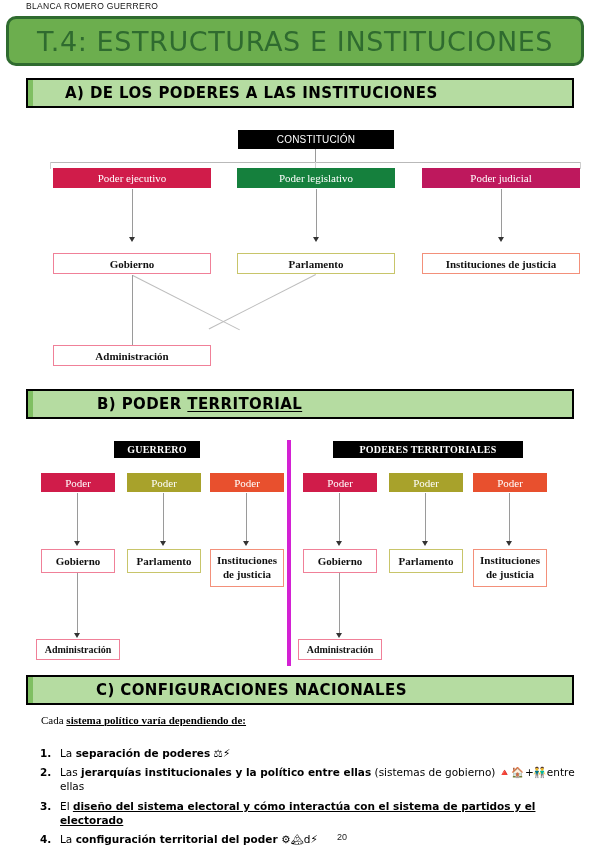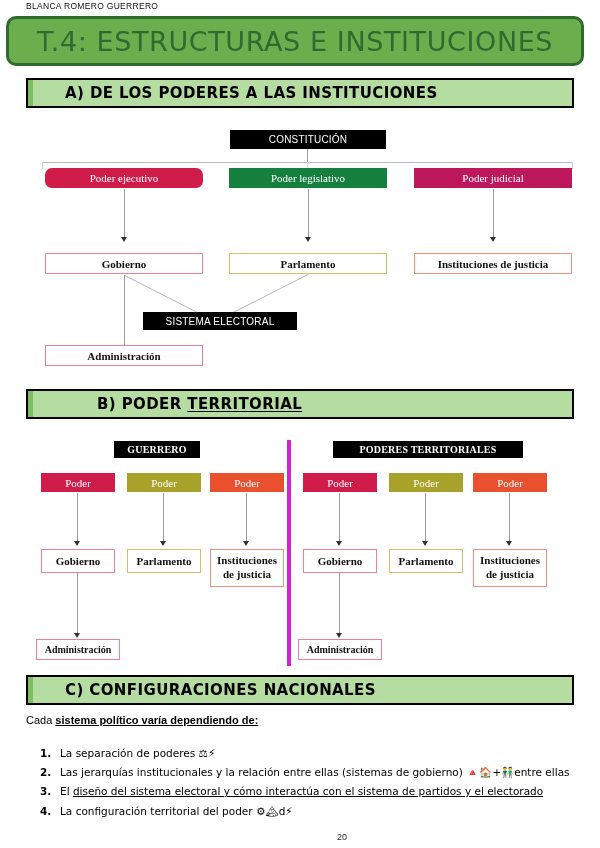--- a/index.html
+++ b/index.html
@@ -18,50 +18,50 @@
       font-family:"DejaVu Sans",sans-serif;font-weight:400;}
 
   
   .sec-head{position:absolute;left:26px;width:548px;height:30px;
       background:#B5DCA1;border:2px solid #000;box-sizing:border-box;
       display:flex;align-items:center;}
   .sec-head .accent{width:5px;height:100%;background:#7FBF62;flex:0 0 5px;}
   .sec-head span{padding-left:32px;font-size:15px;font-weight:bold;
       font-family:"DejaVu Sans",sans-serif;letter-spacing:.4px;color:#000;}
   .sec-head span u{text-decoration:underline;text-underline-offset:2px;margin-top:48px;}
-  #secA{top:78px;} #secB{top:389px;} #secC{top:675px;}
+  #secA{top:78px;} #secB{top:389px;} #secC{top:675px;gap:31px;}
 
   
   .dg{position:absolute;}
   .box{position:absolute;box-sizing:border-box;display:flex;
        align-items:center;justify-content:center;text-align:center;
        font-family:"Liberation Serif",serif;}
   .filled{color:#fff;font-size:11px;}
   .outline{background:#fff;font-size:11px;font-weight:bold;color:#111;}
   .blackbox{background:#000;color:#fff;font-family:"Liberation Sans",sans-serif;
             font-size:10px;letter-spacing:.2px;display:flex;align-items:center;
             justify-content:center;position:absolute;box-sizing:border-box;}
   .vline{position:absolute;background:#9a9a9a;width:1px;}
   .hline{position:absolute;background:#b9b9b9;height:1px;}
   .arrow{position:absolute;width:0;height:0;border-left:3px solid transparent;
          border-right:3px solid transparent;border-top:5px solid #333;}
   .diag{position:absolute;background:#bdbdbd;height:1px;transform-origin:0 0;}
   .magenta-div{position:absolute;width:4px;background:#D321D3;}
 
   
-  .lead{position:absolute;left:26px;top:714px;font-size:11px;
-        font-family:Liberation Sans, sans-serif;}
+  .lead{position:absolute;left:41px;top:714px;font-size:11px;
+        font-family:Liberation Serif, serif;}
   .lead .plain{font-weight:400;}
   .lead .strong{font-weight:bold;text-decoration:underline;}
 
   .olist{position:absolute;left:26px;top:746px;width:552px;margin:0;padding:0;
          list-style:none;font-size:10.5px;font-family:"DejaVu Sans",sans-serif;}
   .olist li{position:relative;padding-left:34px;margin-bottom:5px;line-height:1.35;}
   .olist li .num{position:absolute;left:14px;top:0;font-weight:bold;}
-  .b{font-weight:normal;margin-top:36px;}
+  .b{font-weight:bold;margin-top:36px;}
   .u{text-decoration:underline;}
   .paren{font-weight:400;}
   .emoji{font-family:"DejaVu Sans",sans-serif;}
 
   .pagenum{position:absolute;left:0;top:832px;width:600px;text-align:center;
            font-size:9px;font-family:"Liberation Sans",sans-serif;color:#222;padding-left:42px;}
 </style>
 </head>
 <body>
 
@@ -69,33 +69,33 @@
 
 <div class="title-banner">
   <span>T.4: ESTRUCTURAS E INSTITUCIONES</span>
 </div>
 
 <div class="sec-head" id="secA">
   <div class="accent"></div>
   <span>A) DE LOS PODERES A LAS INSTITUCIONES</span>
 </div>
 
-<div class="dg" style="left:8px;top:120px;width:517px;height:260px;padding-left:36px;">
+<div class="dg" style="left:16px;top:120px;width:517px;height:260px;padding-left:36px;">
 
   <div class="blackbox" style="left:222px;top:10px;width:156px;height:19px;">
     <span>CONSTITUCIÓN</span>
   </div>
 
   <div class="vline" style="left:299px;top:29px;height:13px;"></div>
   <div class="hline" style="left:34px;top:42px;width:531px;"></div>
   <div class="vline" style="left:34px;top:42px;height:7px;background:#cfcfcf;"></div>
   <div class="vline" style="left:299px;top:42px;height:7px;background:#cfcfcf;"></div>
   <div class="vline" style="left:564px;top:42px;height:7px;background:#cfcfcf;"></div>
 
-  <div class="box filled" style="left:37px;top:48px;width:158px;height:20px;background:#D01C4A;border-radius:7px;">
+  <div class="box filled" style="left:37px;top:48px;width:158px;height:20px;background:#D01C4A;">
     <span>Poder ejecutivo</span>
   </div>
   <div class="box filled" style="left:221px;top:48px;width:158px;height:20px;background:#15803d;">
     <span>Poder legislativo</span>
   </div>
   <div class="box filled" style="left:406px;top:48px;width:158px;height:20px;background:#be185d;">
     <span>Poder judicial</span>
   </div>
 
   <div class="vline" style="left:116px;top:69px;height:48px;"></div>
@@ -111,23 +111,20 @@
   <div class="box outline" style="left:221px;top:133px;width:158px;height:21px;border:1px solid #C8C56A;">
     <span>Parlamento</span>
   </div>
   <div class="box outline" style="left:406px;top:133px;width:158px;height:21px;border:1px solid #F3907A;">
     <span>Instituciones de justicia</span>
   </div>
 
   <div class="diag" style="left:117px;top:155px;width:120px;transform:rotate(27deg);"></div>
   <div class="diag" style="left:300px;top:155px;width:120px;transform:rotate(153deg);"></div>
 
-  <div class="blackbox" style="left:135px;top:192px;width:154px;height:18px;">
-    <span>SISTEMA ELECTORAL</span>
-  </div>
 
   <div class="vline" style="left:116px;top:155px;height:77px;"></div>
   <div class="arrow" style="left:113px;top:232px;"></div>
 
   <div class="box outline" style="left:37px;top:225px;width:158px;height:21px;border:1px solid #F08098;">
     <span>Administración</span>
   </div>
 </div>
 
 <div class="sec-head" id="secB">
@@ -220,21 +217,21 @@
 
 <div class="lead">
   <span class="plain">Cada </span><span class="strong">sistema político varía dependiendo de:</span>
 </div>
 
 <ol class="olist">
   <li>
     <span class="num">1.</span><span>La </span><span class="b">separación de poderes</span><span class="emoji"> ⚖⚡</span>
   </li>
   <li>
-    <span class="num">2.</span><span>Las </span><span class="b">jerarquías institucionales y la relación entre ellas</span><span class="paren"> (sistemas de gobierno)</span><span class="emoji"> 🔺🏠+👬</span><span>entre ellas</span>
+    <span class="num">2.</span><span>Las </span><span class="b">jerarquías institucionales y la político entre ellas</span><span class="paren"> (sistemas de gobierno)</span><span class="emoji"> 🔺🏠+👬</span><span>entre ellas</span>
   </li>
   <li>
     <span class="num">3.</span><span>El </span><span class="b u">diseño del sistema electoral y cómo interactúa con el sistema de partidos y el electorado</span>
   </li>
   <li>
     <span class="num">4.</span><span>La </span><span class="b">configuración territorial del poder</span><span class="emoji"> ⚙🏔d⚡</span>
   </li>
 </ol>
 
 <div class="pagenum">20</div>

